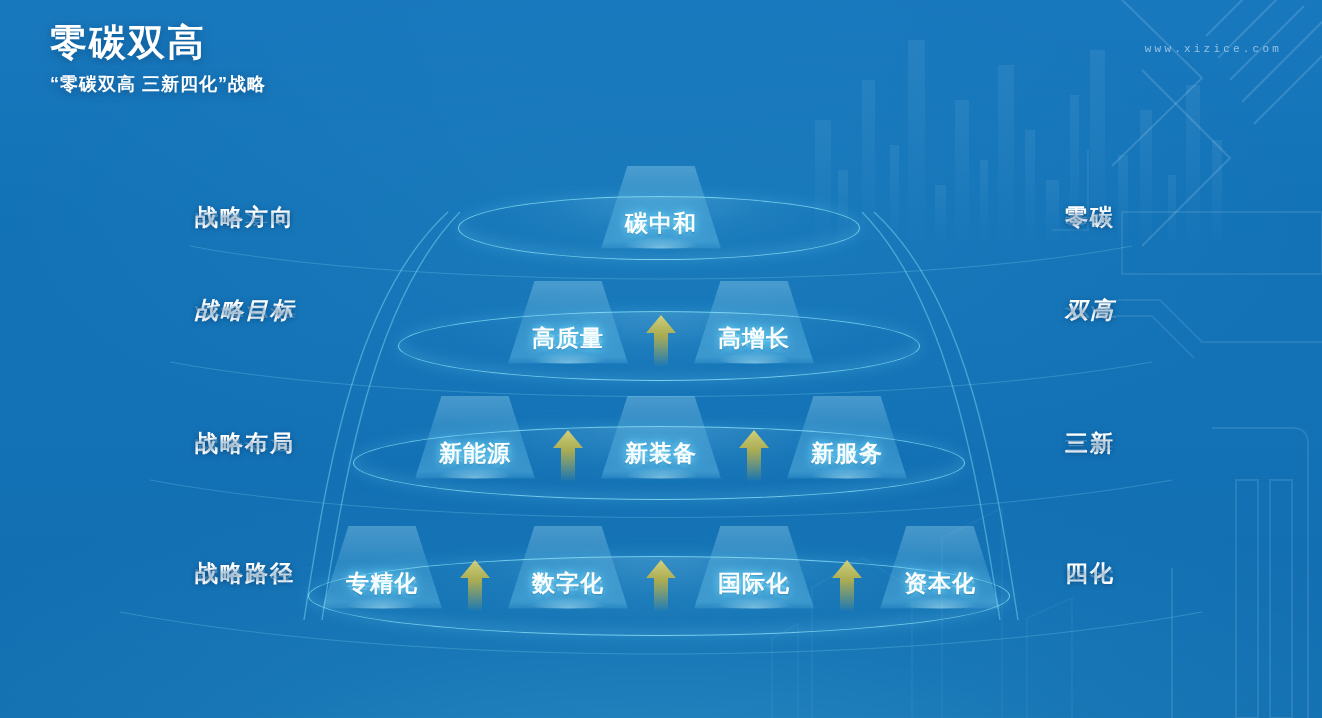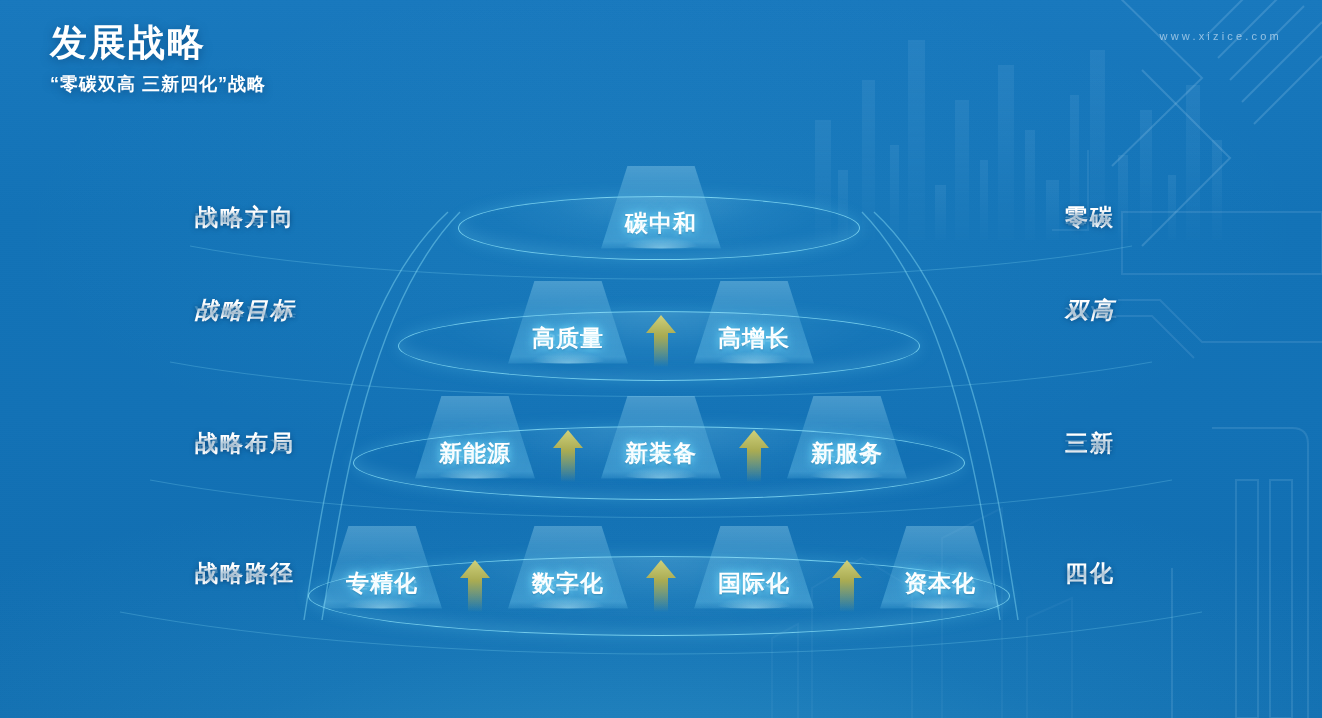--- a/index.html
+++ b/index.html
@@ -30,22 +30,22 @@
   .header{position:absolute;left:50px;top:20px;}
   .title{
     font-size:37px;font-weight:bold;color:#ffffff;letter-spacing:2px;
     line-height:1.25;text-shadow:0 2px 10px rgba(8,60,110,.55);
   }
   .subtitle{
     margin-top:6px;font-size:18px;font-weight:bold;color:#ffffff;
     letter-spacing:1px;text-shadow:0 2px 8px rgba(8,60,110,.5);
   }
   .watermark{
-    position:absolute;right:40px;top:30px;font-size:11px;color:rgba(222,238,250,.62);
-    letter-spacing:3.2px;font-family:Liberation Sans, sans-serif;
+    position:absolute;right:40px;top:43px;font-size:11px;color:rgba(222,238,250,.62);
+    letter-spacing:3.2px;font-family:Liberation Mono, monospace;
   }
 
   
   .stage{position:absolute;left:0;top:150px;width:1322px;height:520px;}
 
   .row{position:absolute;left:0;width:1318px;height:150px;}
   .row-0{top:32px;}
   .row-1{top:147px;}
   .row-2{top:262px;}
   .row-3{top:392px;}
@@ -178,21 +178,21 @@
       <path d="M60 300 L60 170 L110 140 L160 170 L160 300"></path>
       <path d="M190 300 L190 120 L250 90 L250 300"></path>
       <path d="M275 300 L275 200 L320 180 L320 300"></path>
       <path d="M20 300 L20 220 L46 206 L46 300"></path>
     </g>
   </svg>
 
   <div class="noise"></div>
 
   <div class="header">
-    <div class="title">发展战略</div>
+    <div class="title">零碳双高</div>
     <div class="subtitle">“零碳双高 三新四化”战略</div>
   </div>
   <div class="watermark">www.xizice.com</div>
 
   <div class="stage">
 
     <svg class="barrel" viewBox="0 0 1322 520">
       <g fill="none" stroke="rgba(150,235,255,0.40)" stroke-width="1.4">
         <path d="M448 62 C352 150, 326 330, 304 470"></path>
         <path d="M460 62 C372 152, 344 330, 322 470"></path>

